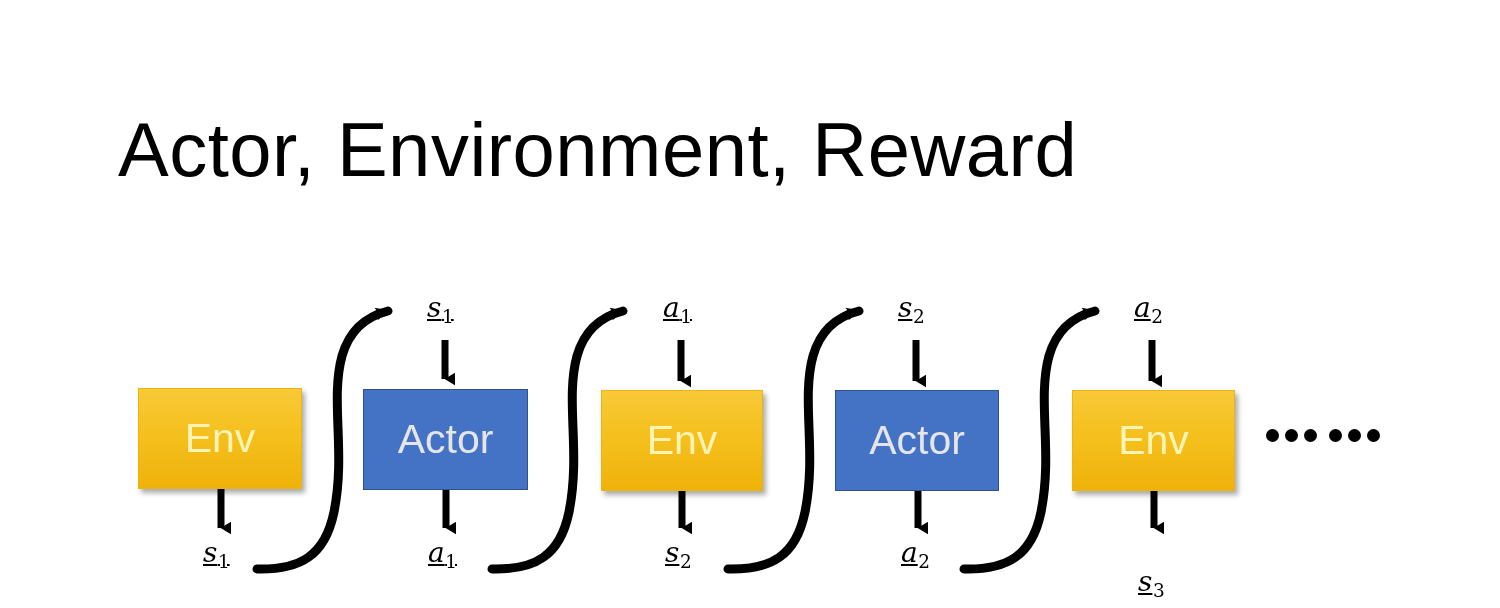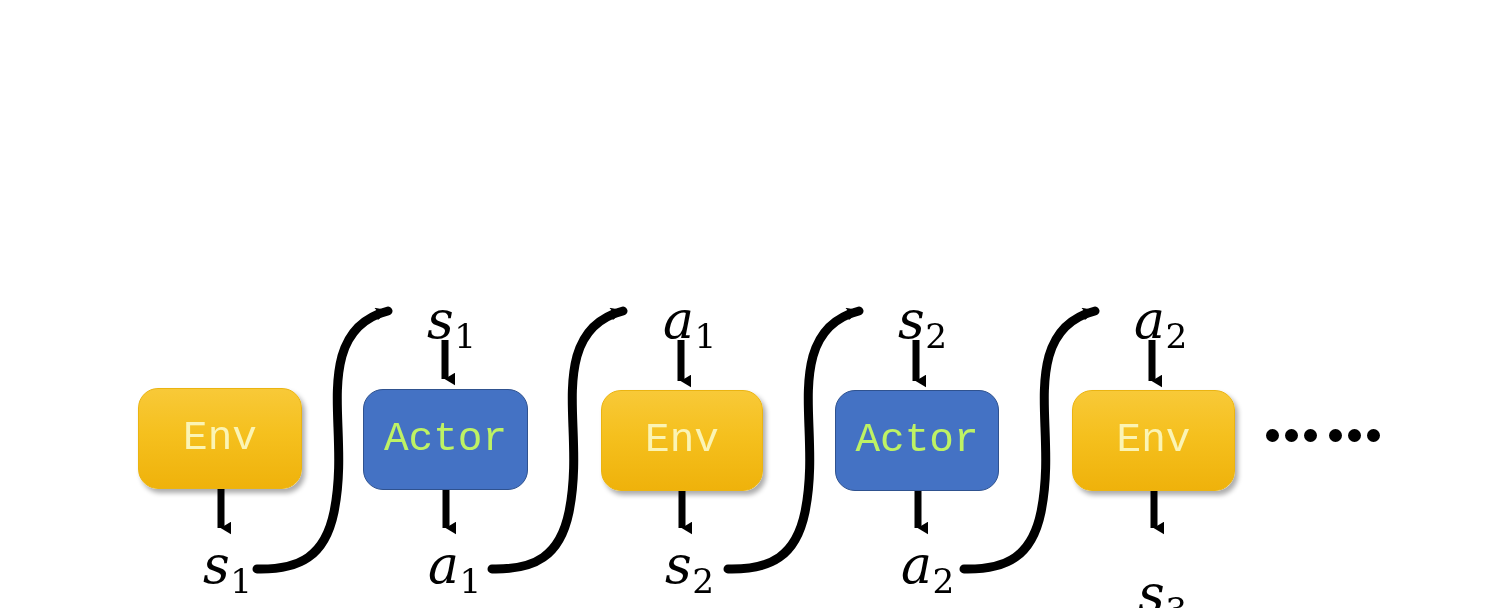--- a/index.html
+++ b/index.html
@@ -39,50 +39,50 @@
     height: 608px;
   }
 
   
   .node {
     position: absolute;
     display: flex;
     align-items: center;
     justify-content: center;
     box-sizing: border-box;
-    font-family: Liberation Mono, monospace;
+    font-family: Liberation Sans, sans-serif;
     font-weight: 400;
     font-size: 41px;
     line-height: 1;
     user-select: none;
-    border-radius: 20px;
   }
   .node.env {
     background: linear-gradient(180deg, #F8C938 0%, #F5C01E 45%, #EFB20B 100%);
     color: #FBF4B4;
     border: 1px solid #EBB411;
     box-shadow: 3px 4px 5px rgba(0,0,0,0.33);
   }
   .node.actor {
     background: #4472C4;
-    color: #bef264;
+    color: #e5e5e5;
     border: 1px solid #2F528F;
     box-shadow: none;
   }
 
   
   .mathlabel {
     position: absolute;
     font-family: "DejaVu Serif", serif;
     font-style: italic;
-    font-size: 52px;
+    font-size: 28px;
     color: #000000;
     white-space: nowrap;
     user-select: none;
     line-height: 1;
+    text-decoration: underline;
   }
   .mathlabel .sub {
     font-size: 0.66em;
     font-style: normal;
     vertical-align: -0.30em;
     margin-left: 0.5px;
     letter-spacing: 0;
   }
 
   
@@ -104,20 +104,21 @@
   #ellipsis .dot.gap {
     margin-right: 12px;
   }
   #ellipsis .dot:last-child { margin-right: 0; }
 </style>
 </head>
 <body>
 
 <div id="slide">
 
+  <div id="slide-title">Actor, Environment, Reward</div>
 
   <svg id="diagram" viewBox="0 0 1500 608" width="1500" height="608" xmlns="http://www.w3.org/2000/svg">
     <defs>
       <marker id="fatDown" markerWidth="13" markerHeight="11" refX="6.5" refY="10.4" orient="auto" markerUnits="userSpaceOnUse">
         <path d="M0,0 L13,0 L6.5,10.8 Z" fill="#000000"></path>
       </marker>
       <marker id="curveHead" markerWidth="15" markerHeight="13" refX="13" refY="6.5" orient="auto" markerUnits="userSpaceOnUse">
         <path d="M0.5,0 L15,6.5 L0.5,13 L4.2,6.5 Z" fill="#000000"></path>
       </marker>
     </defs>

